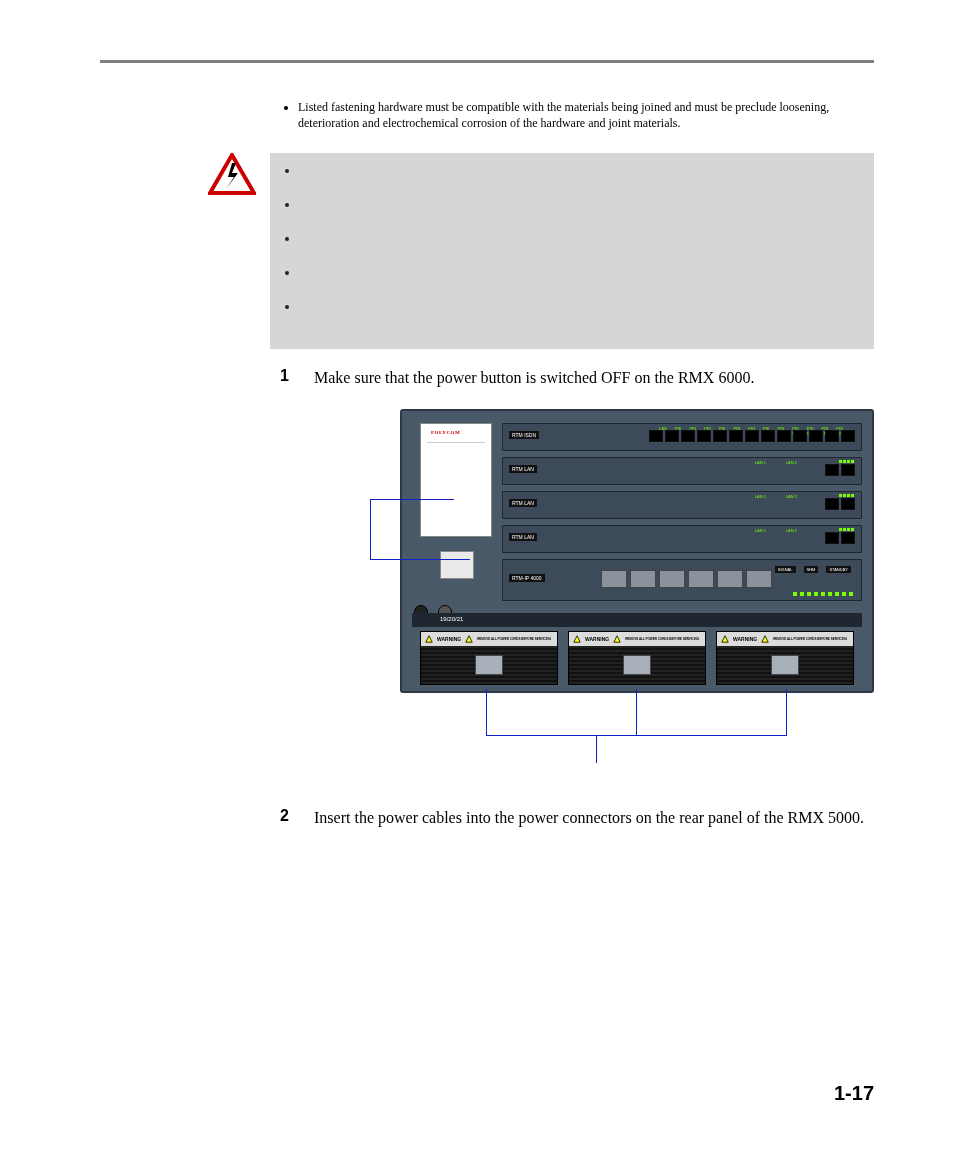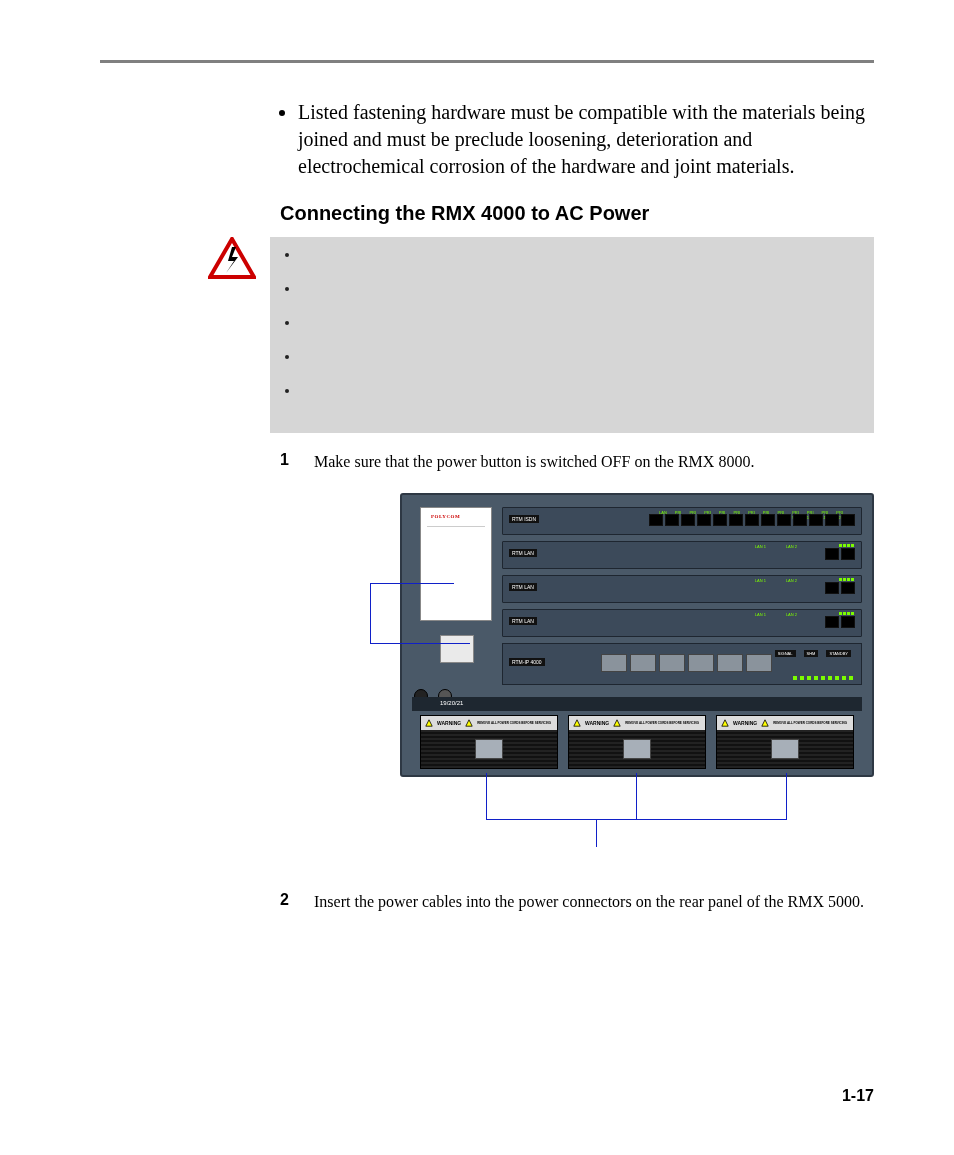--- a/index.html
+++ b/index.html
@@ -29,21 +29,21 @@
     margin-bottom: 36px;
   }
   .content {
     margin-left: 180px; 
   }
   ul.body-bullets {
     margin: 0 0 22px 0;
     padding-left: 18px;
   }
   ul.body-bullets li {
-    font-size: 20px;
+    font-size: 12px;
     line-height: 1.35;
     margin-bottom: 4px;
   }
   h2.section {
     font-family: "Futura", "Century Gothic", "Trebuchet MS", sans-serif;
     font-weight: 700;
     font-size: 20px;
     margin: 0 0 12px 0;
   }
   .warning-block {
@@ -191,37 +191,36 @@
     width:26px; height:18px; background:#a7afb8; border:1px solid #444;
   }
   
   .callout{ position:absolute; background:#1020c8; }
   .page-num{
     position:absolute;
     right:80px;
     bottom:50px;
     font-family: "Futura","Century Gothic","Trebuchet MS",sans-serif;
     font-weight:700;
-    font-size:16px;
+    font-size:20px;
   }
 </style>
 </head>
 <body>
 
 <div class="page">
 
   <div class="rule"></div>
 
   <div class="content">
 
     <ul class="body-bullets">
       <li>Listed fastening hardware must be compatible with the materials being joined and must be preclude loosening, deterioration and electrochemical corrosion of the hardware and joint materials.</li>
     </ul>
 
-    <h2 class="section">Connecting the RMX 4000 to AC Power</h2>
 
     <div class="warning-block">
       <span class="warning-icon">
         <svg width="48" height="42" viewBox="0 0 48 42">
           <polygon points="24,2 46,40 2,40" fill="#fff" stroke="#cc0000" stroke-width="4"></polygon>
           <polygon points="24,10 20,24 26,24 18,36 30,20 24,20 28,10" fill="#000"></polygon>
         </svg>
       </span>
       <div class="warning-box">
         <ul>
@@ -230,21 +229,21 @@
           <li></li>
           <li></li>
           <li></li>
         </ul>
       </div>
     </div>
 
     <div class="steps">
       <div class="step">
         <div class="step-num">1</div>
-        <div class="step-text">Make sure that the power button is switched OFF on the RMX 8000.</div>
+        <div class="step-text">Make sure that the power button is switched OFF on the RMX 6000.</div>
       </div>
     </div>
 
     <div class="figure-wrap">
       <div class="chassis">
         <div class="label-panel">
           <span class="label-brand">POLYCOM</span>
         </div>
         <div class="small-module"></div>
 

